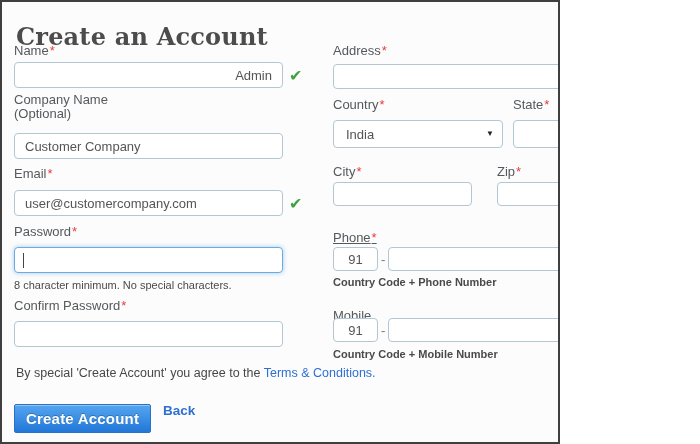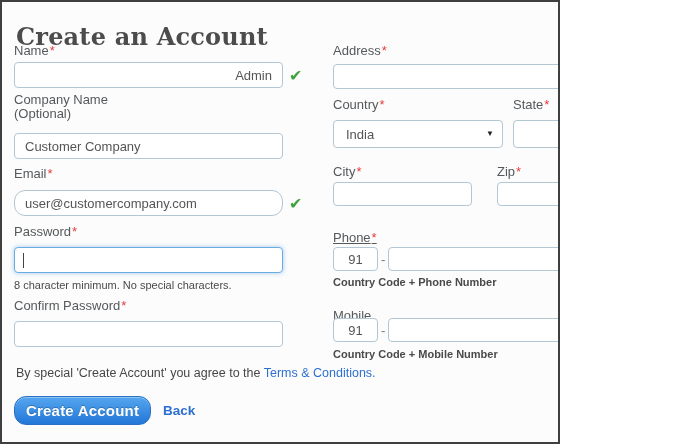--- a/index.html
+++ b/index.html
@@ -33,46 +33,47 @@
     font-family:"Liberation Sans",sans-serif;font-size:13px;color:#555;
     padding:0 22px 0 12px;appearance:none;-webkit-appearance:none;outline:none;
   }
   .selarrow{position:absolute;right:9px;top:10px;font-size:8px;color:#222;pointer-events:none;line-height:8px;}
   .dash{position:absolute;font-size:13px;color:#777;}
   .terms{position:absolute;font-size:12.5px;color:#474747;}
   .link{color:#2d6fd2;text-decoration:none;cursor:pointer;}
   .btn{
     position:absolute;display:inline-block;
     background:linear-gradient(to bottom,#55a6ef,#2277d8);
-    border:1px solid #2a70c4;border-radius:12px;
+    border:1px solid #2a70c4;border-radius:2px;
     color:#fff;font-family:"Liberation Sans",sans-serif;
     font-size:15px;font-weight:bold;letter-spacing:.2px;
     padding:5px 11px;cursor:pointer;
     text-shadow:0 -1px 0 rgba(0,0,0,.25);
     box-shadow:inset 0 1px 0 rgba(255,255,255,.35);
+    margin-top:8px;
   }
   .back{position:absolute;font-size:13.5px;font-weight:bold;}
 </style>
 </head>
 <body>
 
 <div class="window">
   <div class="inner">
 
     <h1 class="page-title">Create an Account</h1>
 
     <div class="lbl" style="left:12px;top:42px;"><span>Name</span><span class="req">*</span></div>
     <input class="inp" style="left: 12px; top: 60px; width: 269px; text-align: right;" value="Admin">
     <span class="check" style="left:287px;top:66px;">✔</span>
 
     <div class="lbl" style="left:12px;top:91px;"><span>Company Name</span><br><span>(Optional)</span></div>
     <input class="inp" style="left: 12px; top: 131px; width: 269px;" value="Customer Company">
 
     <div class="lbl" style="left:12px;top:165px;"><span>Email</span><span class="req">*</span></div>
-    <input class="inp" style="left: 12px; top: 188px; width: 269px; border-radius: 11px;" value="user@customercompany.com">
+    <input class="inp" style="left: 12px; top: 188px; width: 269px;" value="user@customercompany.com">
     <span class="check" style="left:287px;top:194px;">✔</span>
 
     <div class="lbl" style="left:12px;top:223px;"><span>Password</span><span class="req">*</span></div>
     <input class="inp focused" style="left: 12px; top: 245px; width: 269px;" value="">
     <div class="caret" style="left:21px;top:251px;"></div>
     <div class="hint" style="left:12px;top:277px;text-align:center;">8 character minimum. No special characters.</div>
 
     <div class="lbl" style="left:12px;top:297px;"><span>Confirm Password</span><span class="req">*</span></div>
     <input class="inp" style="left: 12px; top: 319px; width: 269px;" value="">
 

